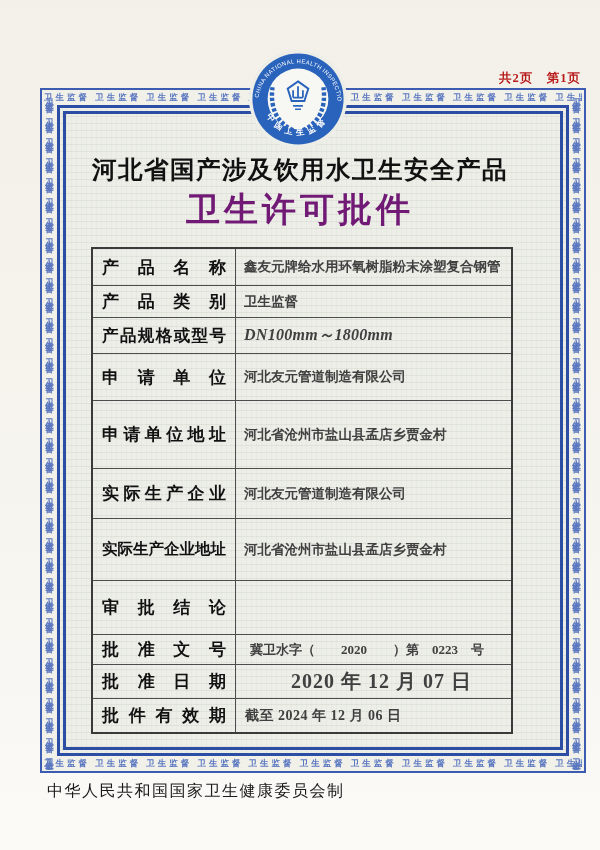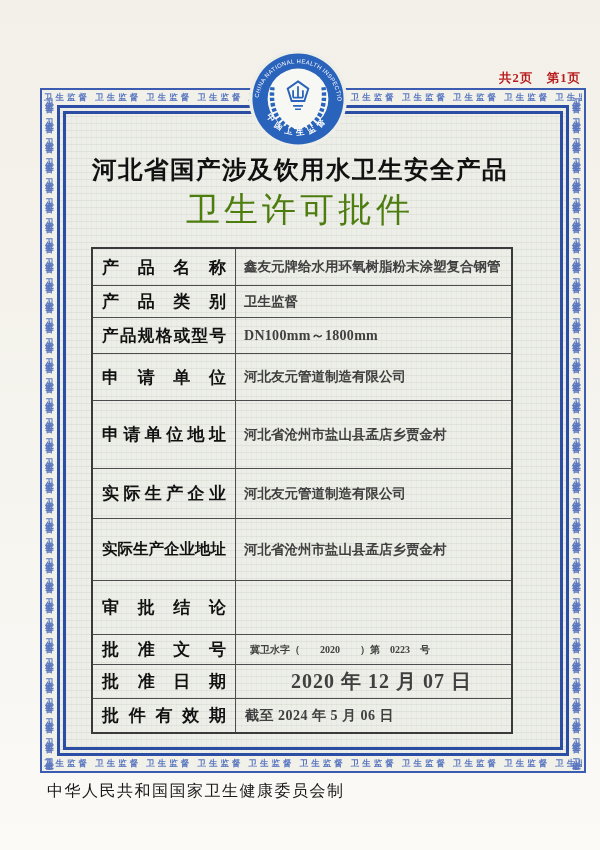--- a/index.html
+++ b/index.html
@@ -38,21 +38,21 @@
   }
   
   .emblem{position:absolute;left:249px;top:50px;width:98px;height:98px;}
   
   .title1{
     position:absolute;left:0;right:0;top:153px;margin:0;text-align:center;
     font-size:24.5px;font-weight:bold;letter-spacing:1.5px;color:#111;
   }
   .title2{
     position:absolute;left:0;right:0;top:187px;margin:0;text-align:center;
-    font-size:34px;font-weight:normal;letter-spacing:4px;color:#4d7c0f;
+    font-size:34px;font-weight:bold;letter-spacing:4px;color:#701a75;
   }
   
   .cert-table{
     position:absolute;left:91px;top:247px;width:422px;
     border:2px solid #3a3a3a;box-sizing:border-box;background:transparent;
   }
   .t-row{display:flex;box-sizing:border-box;}
   .t-row + .t-row{border-top:1px solid #4d4d4d;}
   .cell{box-sizing:border-box;}
   .label{
@@ -71,26 +71,26 @@
   .t-row:nth-child(4){height:47px}
   .t-row:nth-child(5){height:68px}
   .t-row:nth-child(6){height:50px}
   .t-row:nth-child(7){height:62px}
   .t-row:nth-child(8){height:54px}
   .t-row:nth-child(9){height:30px}
   .t-row:nth-child(10){height:34px}
   .t-row:nth-child(11){height:34px}
   .t-row:nth-child(3) .spread{font-size:16.5px;}
   .t-row:nth-child(7) .spread{font-size:15.5px;}
-  .t-row:nth-child(3) .value{font-size:14px;letter-spacing:.3px;}
+  .t-row:nth-child(3) .value{font-size:16px;letter-spacing:.3px;font-style:italic;}
   .t-row:nth-child(8) .value{
     display:block;padding:7px 9px 0;font-size:13px;line-height:1.62;
     text-indent:40px;
   }
-  .t-row:nth-child(9) .value{padding-left:14px;font-size:10px;text-align:center;}
+  .t-row:nth-child(9) .value{padding-left:14px;font-size:13px;text-align:center;}
   .t-row:nth-child(10) .value{padding-left:55px;font-size:20px;letter-spacing:1px;}
   .t-row:nth-child(11) .value{padding-left:9px;font-size:14px;letter-spacing:.5px;}
   
   .footer{
     position:absolute;left:47px;top:781px;
     font-size:16px;font-weight:normal;letter-spacing:1.5px;color:#1a1a1a;
   }
 </style>
 </head>
 <body>
@@ -278,18 +278,18 @@
     <div class="cell label">
         <span class="spread">
           <span>批</span>
           <span>件</span>
           <span>有</span>
           <span>效</span>
           <span>期</span>
         </span>
       </div>
     <div class="cell value">
-        <span>截至 2024 年 5 月 06 日</span>
+        <span>截至 2024 年 12 月 06 日</span>
       </div>
   </div>
 </div>
 
 <div class="footer">中华人民共和国国家卫生健康委员会制</div>
 
 </body></html>

